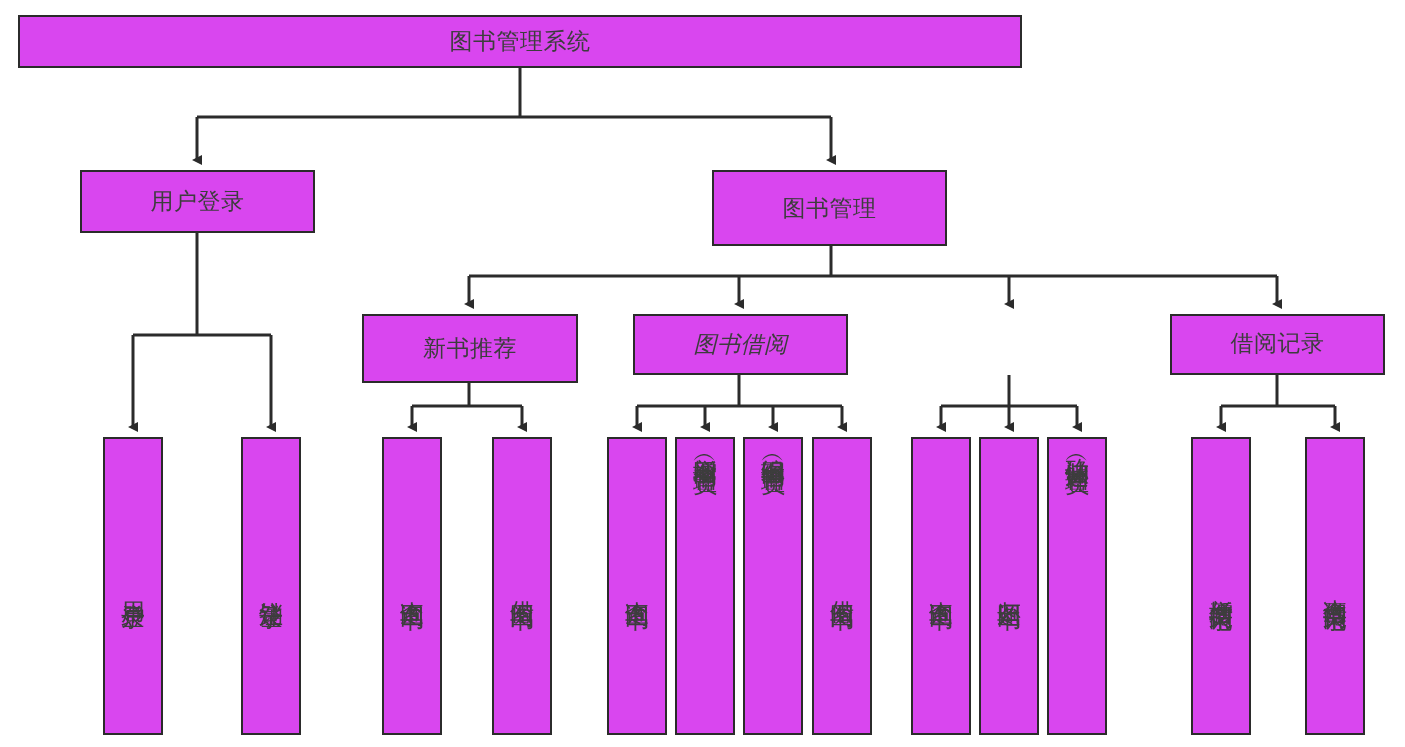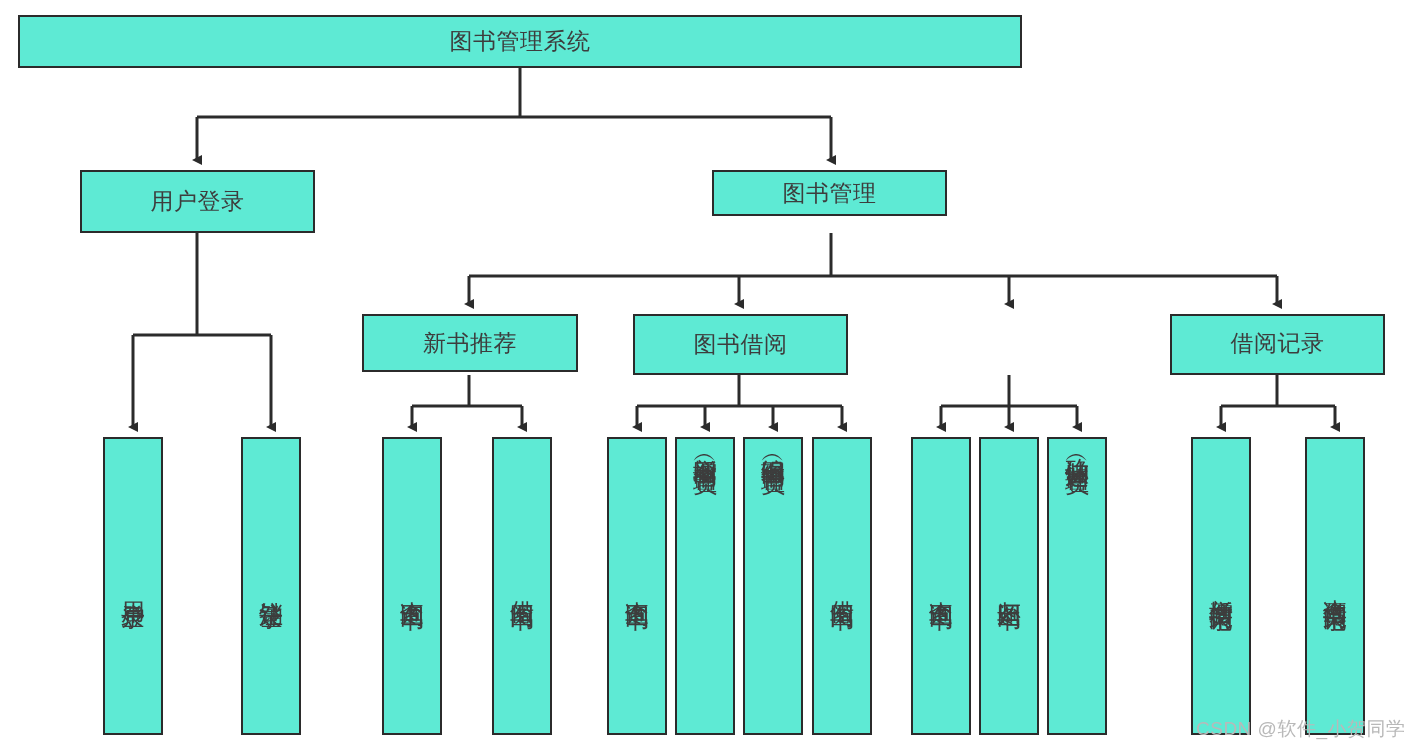--- a/index.html
+++ b/index.html
@@ -22,21 +22,21 @@
     left: 0;
     top: 0;
     width: 1405px;
     height: 747px;
     pointer-events: none;
   }
   .node {
     position: absolute;
     box-sizing: border-box;
     border: 2.5px solid #2b2b2b;
-    background: #5eead4;
+    background: #d946ef;
     display: flex;
     align-items: center;
     justify-content: center;
     color: #3a3a3a;
     text-align: center;
   }
   .node .label {
     font-size: 23px;
     line-height: 1.15;
     letter-spacing: 0.5px;
@@ -125,28 +125,28 @@
     </g>
   </svg>
 
   <div class="node" style="left:18px; top:15px; width:1004px; height:53px;">
     <span class="label">图书管理系统</span>
   </div>
 
   <div class="node" style="left:80px; top:170px; width:235px; height:63px;">
     <span class="label">用户登录</span>
   </div>
-  <div class="node" style="left:712px; top:170px; width:235px; height:46px;">
+  <div class="node" style="left:712px; top:170px; width:235px; height:76px;">
     <span class="label">图书管理</span>
   </div>
 
-  <div class="node" style="left:362px; top:314px; width:216px; height:58px;">
+  <div class="node" style="left:362px; top:314px; width:216px; height:69px;">
     <span class="label">新书推荐</span>
   </div>
-  <div class="node" style="left:633px; top:314px; width:215px; height:61px;">
+  <div class="node" style="left:633px; top:314px; width:215px; height:61px;font-style:italic;">
     <span class="label">图书借阅</span>
   </div>
   <div class="node" style="left:1170px; top:314px; width:215px; height:61px;font-family:Liberation Serif, serif;">
     <span class="label">借阅记录</span>
   </div>
 
   <div class="node leaf center-v" style="left:103px; top:437px; width:60px; height:298px;">
     <span class="label">用户登录</span>
   </div>
   <div class="node leaf center-v" style="left:241px; top:437px; width:60px; height:298px;">
@@ -183,15 +183,14 @@
     <span class="label">确认归还（管理员）</span>
   </div>
 
   <div class="node leaf center-v" style="left:1191px; top:437px; width:60px; height:298px;">
     <span class="label">新增借阅记录</span>
   </div>
   <div class="node leaf center-v" style="left:1305px; top:437px; width:60px; height:298px;">
     <span class="label">查询借阅记录</span>
   </div>
 
-  <div class="watermark" style="left:1196px; top:716px;">CSDN @软件_小贺同学</div>
 
 </div>
 
 </body></html>

